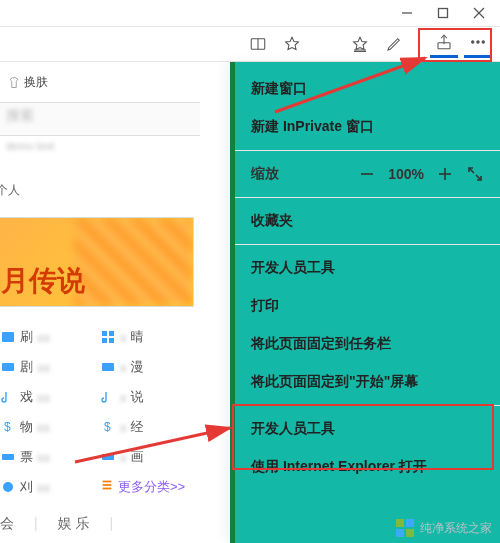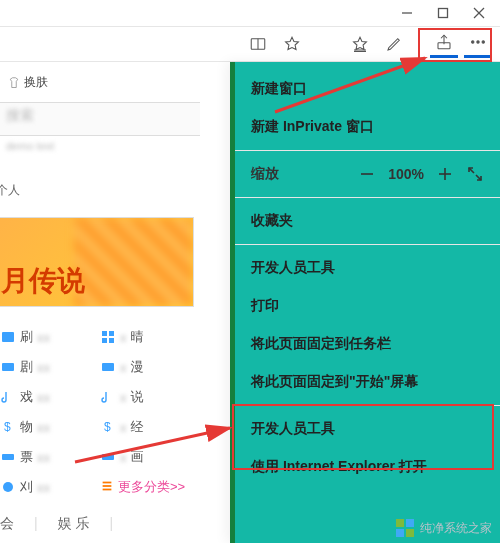--- a/index.html
+++ b/index.html
@@ -28,21 +28,21 @@
   .banner { position:absolute; top:155px; left:-6px; width:200px; height:90px; background: linear-gradient(135deg,#ffb347,#ffcc33); border:1px solid #ddd; overflow:hidden;}
   .banner .txt { position:absolute; bottom:6px; left:6px; font-size:28px; font-weight:bold; color:#d43b00; filter:blur(0.3px);}
   .banner .over { position:absolute; top:0; right:0; bottom:0; width:60%; filter:blur(4px); background: repeating-linear-gradient(45deg,#ff9e2c 0 10px,#ffb84d 10px 20px);}
 
   .cat-list { position:absolute; top:260px; left:0; width:190px; }
   .cat-row { display:flex; align-items:center; height:30px; gap:10px; }
   .cat-cell { display:flex; align-items:center; gap:4px; width:90px; color:#555; font-size:13px;}
   .cat-cell .ci { width:16px; height:16px; }
   .cat-cell .ci svg { width:16px; height:16px; fill:#3aa1ff; }
   .cat-cell .blurred { color:#bbb; filter:blur(2px); }
-  .more-link { color:#ec4899; font-size:13px; display:flex; align-items:flex-end; gap:4px;}
+  .more-link { color:#8b5cf6; font-size:13px; display:flex; align-items:flex-start; gap:4px;}
   .more-link .mi svg { width:14px; height:14px; fill:#ff7a00; }
 
   .bottom-tabs { position:absolute; bottom:4px; left:-4px; display:flex; gap:12px; font-size:14px; color:#666; }
   .bottom-tabs span { padding:6px 4px; }
   .bottom-tabs .sep { color:#ddd; }
 
   
   .menu { position:absolute; top:62px; left:230px; right:0; bottom:0; background:#14b8a6; border-left:5px solid #15803d; box-shadow:-4px 0 12px rgba(0,0,0,0.06); padding-top:8px;font-weight:bold; }
   .menu-item { padding:10px 16px; font-size:14px; color:#222; cursor:pointer; display:flex; align-items:center; }
   .menu-sep { height:1px; background:#e6e6e6; margin:4px 0; }

